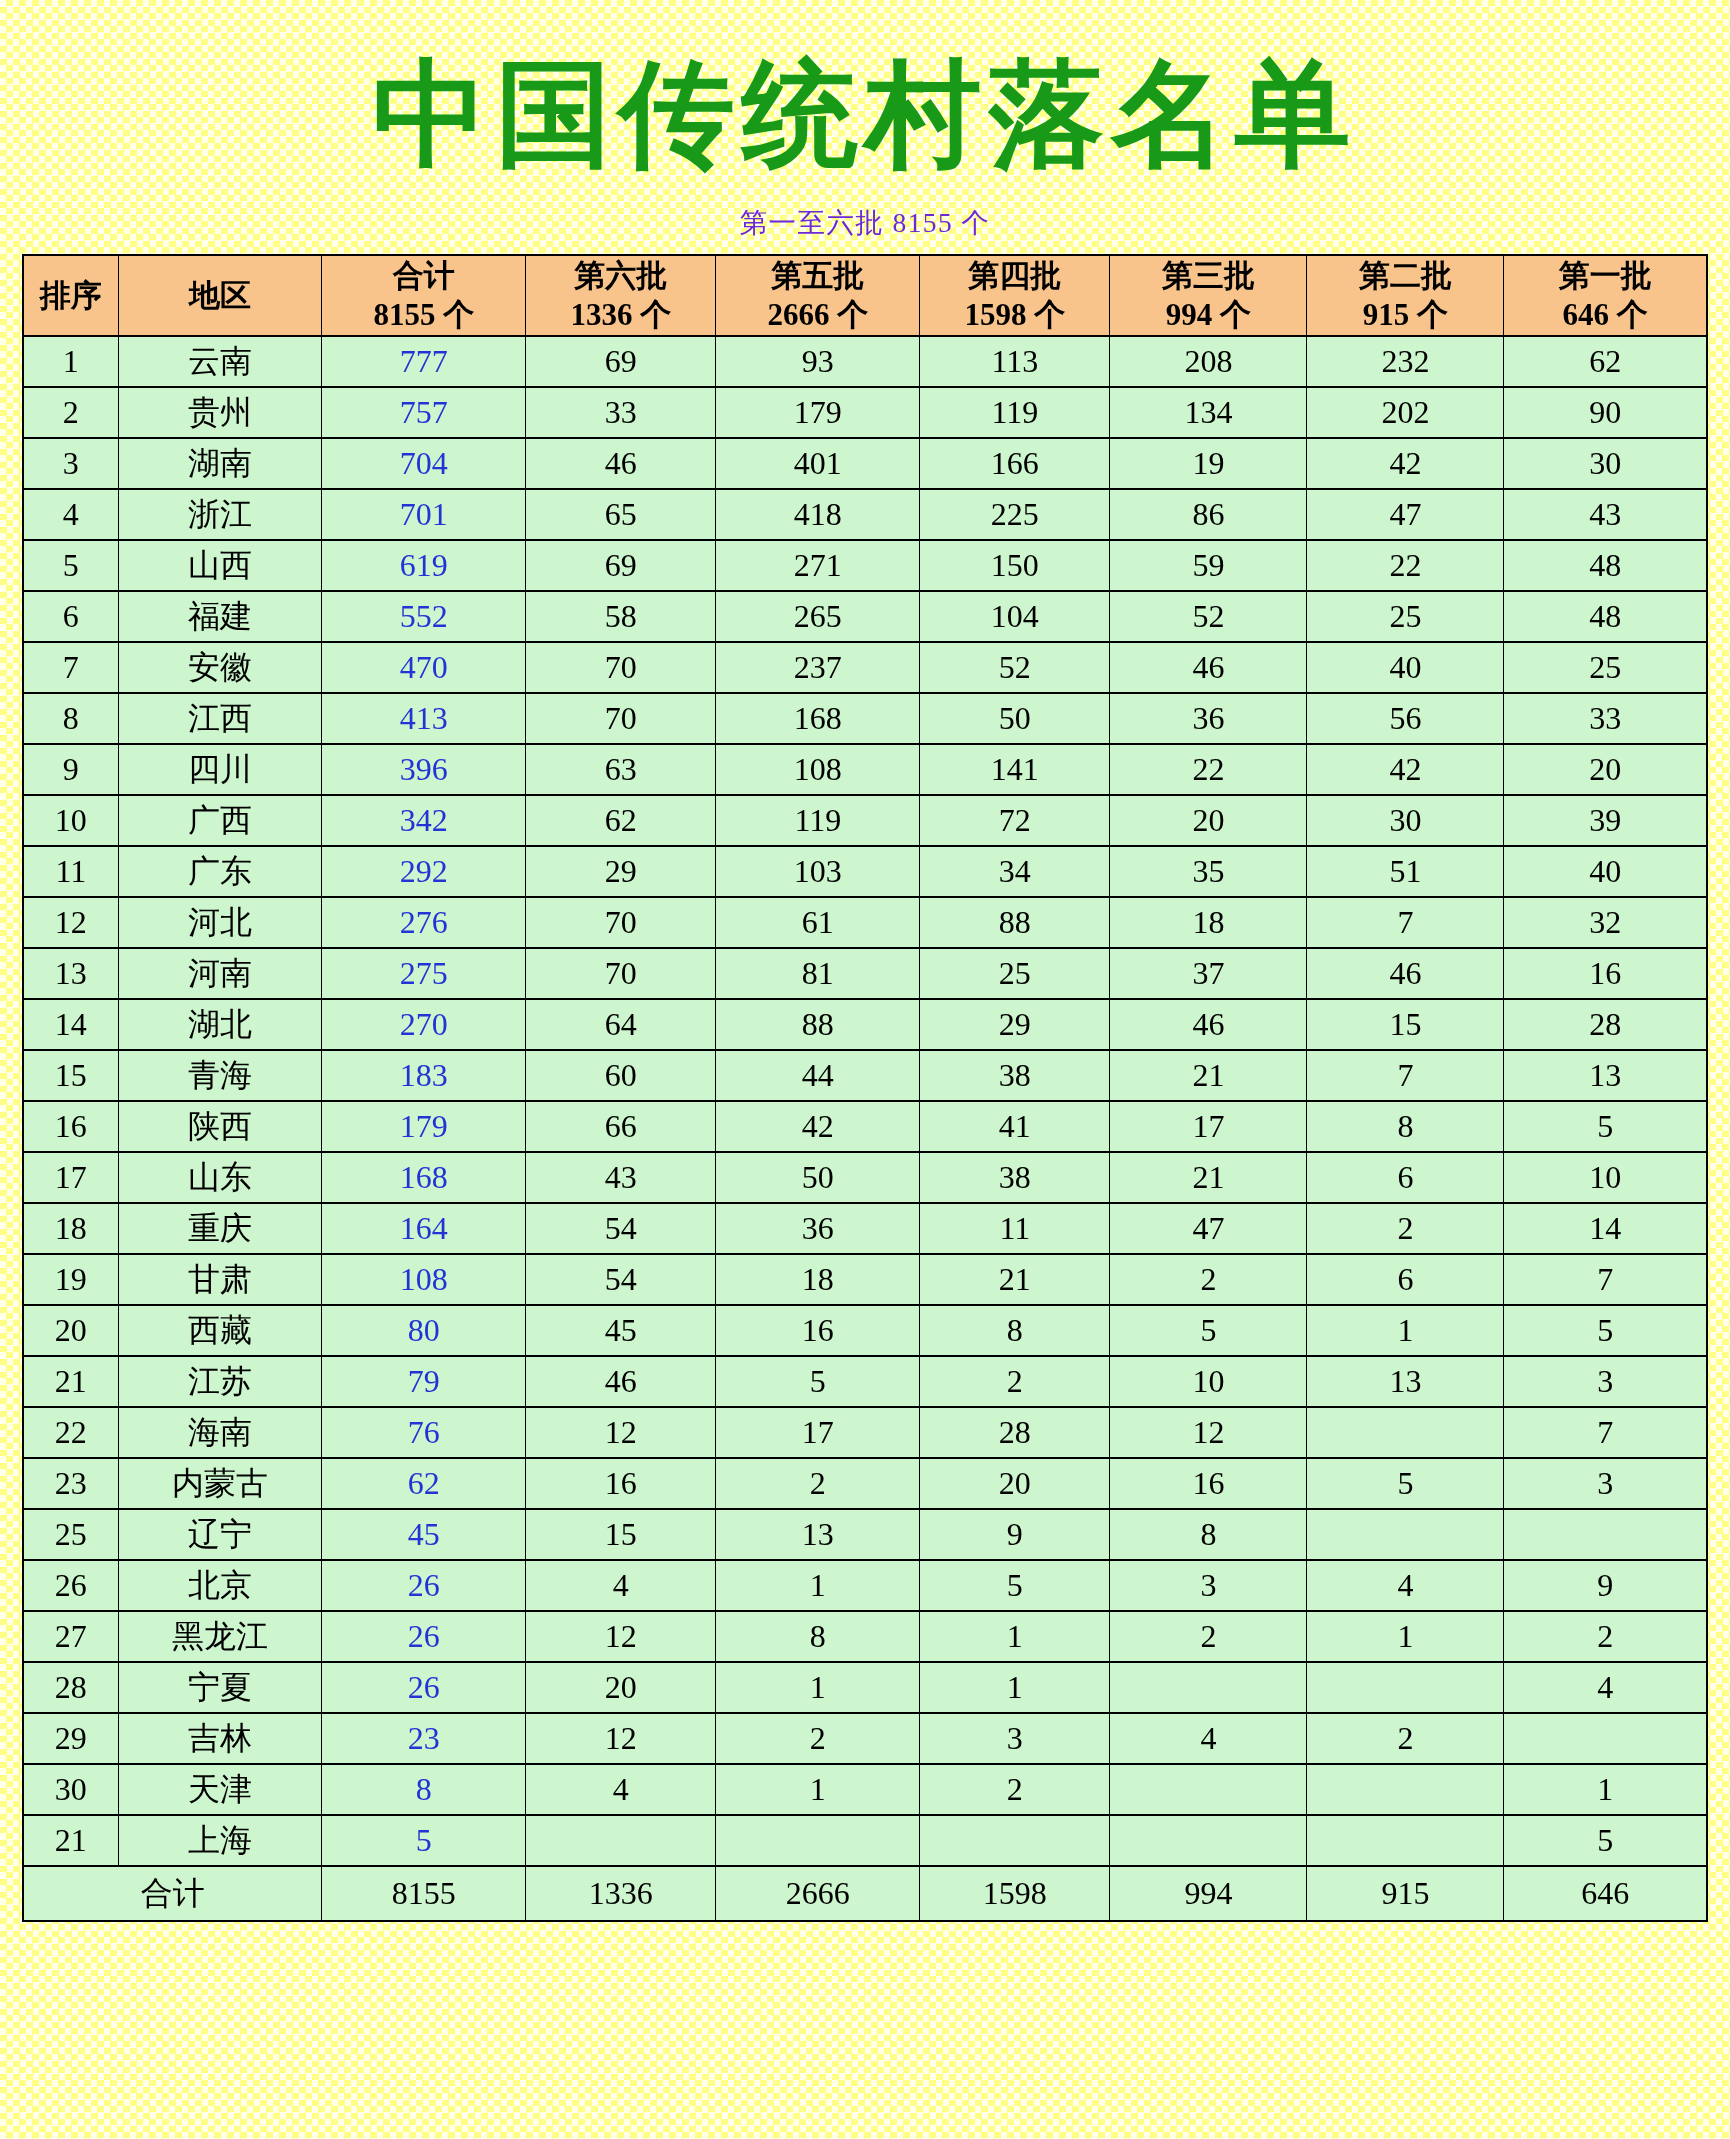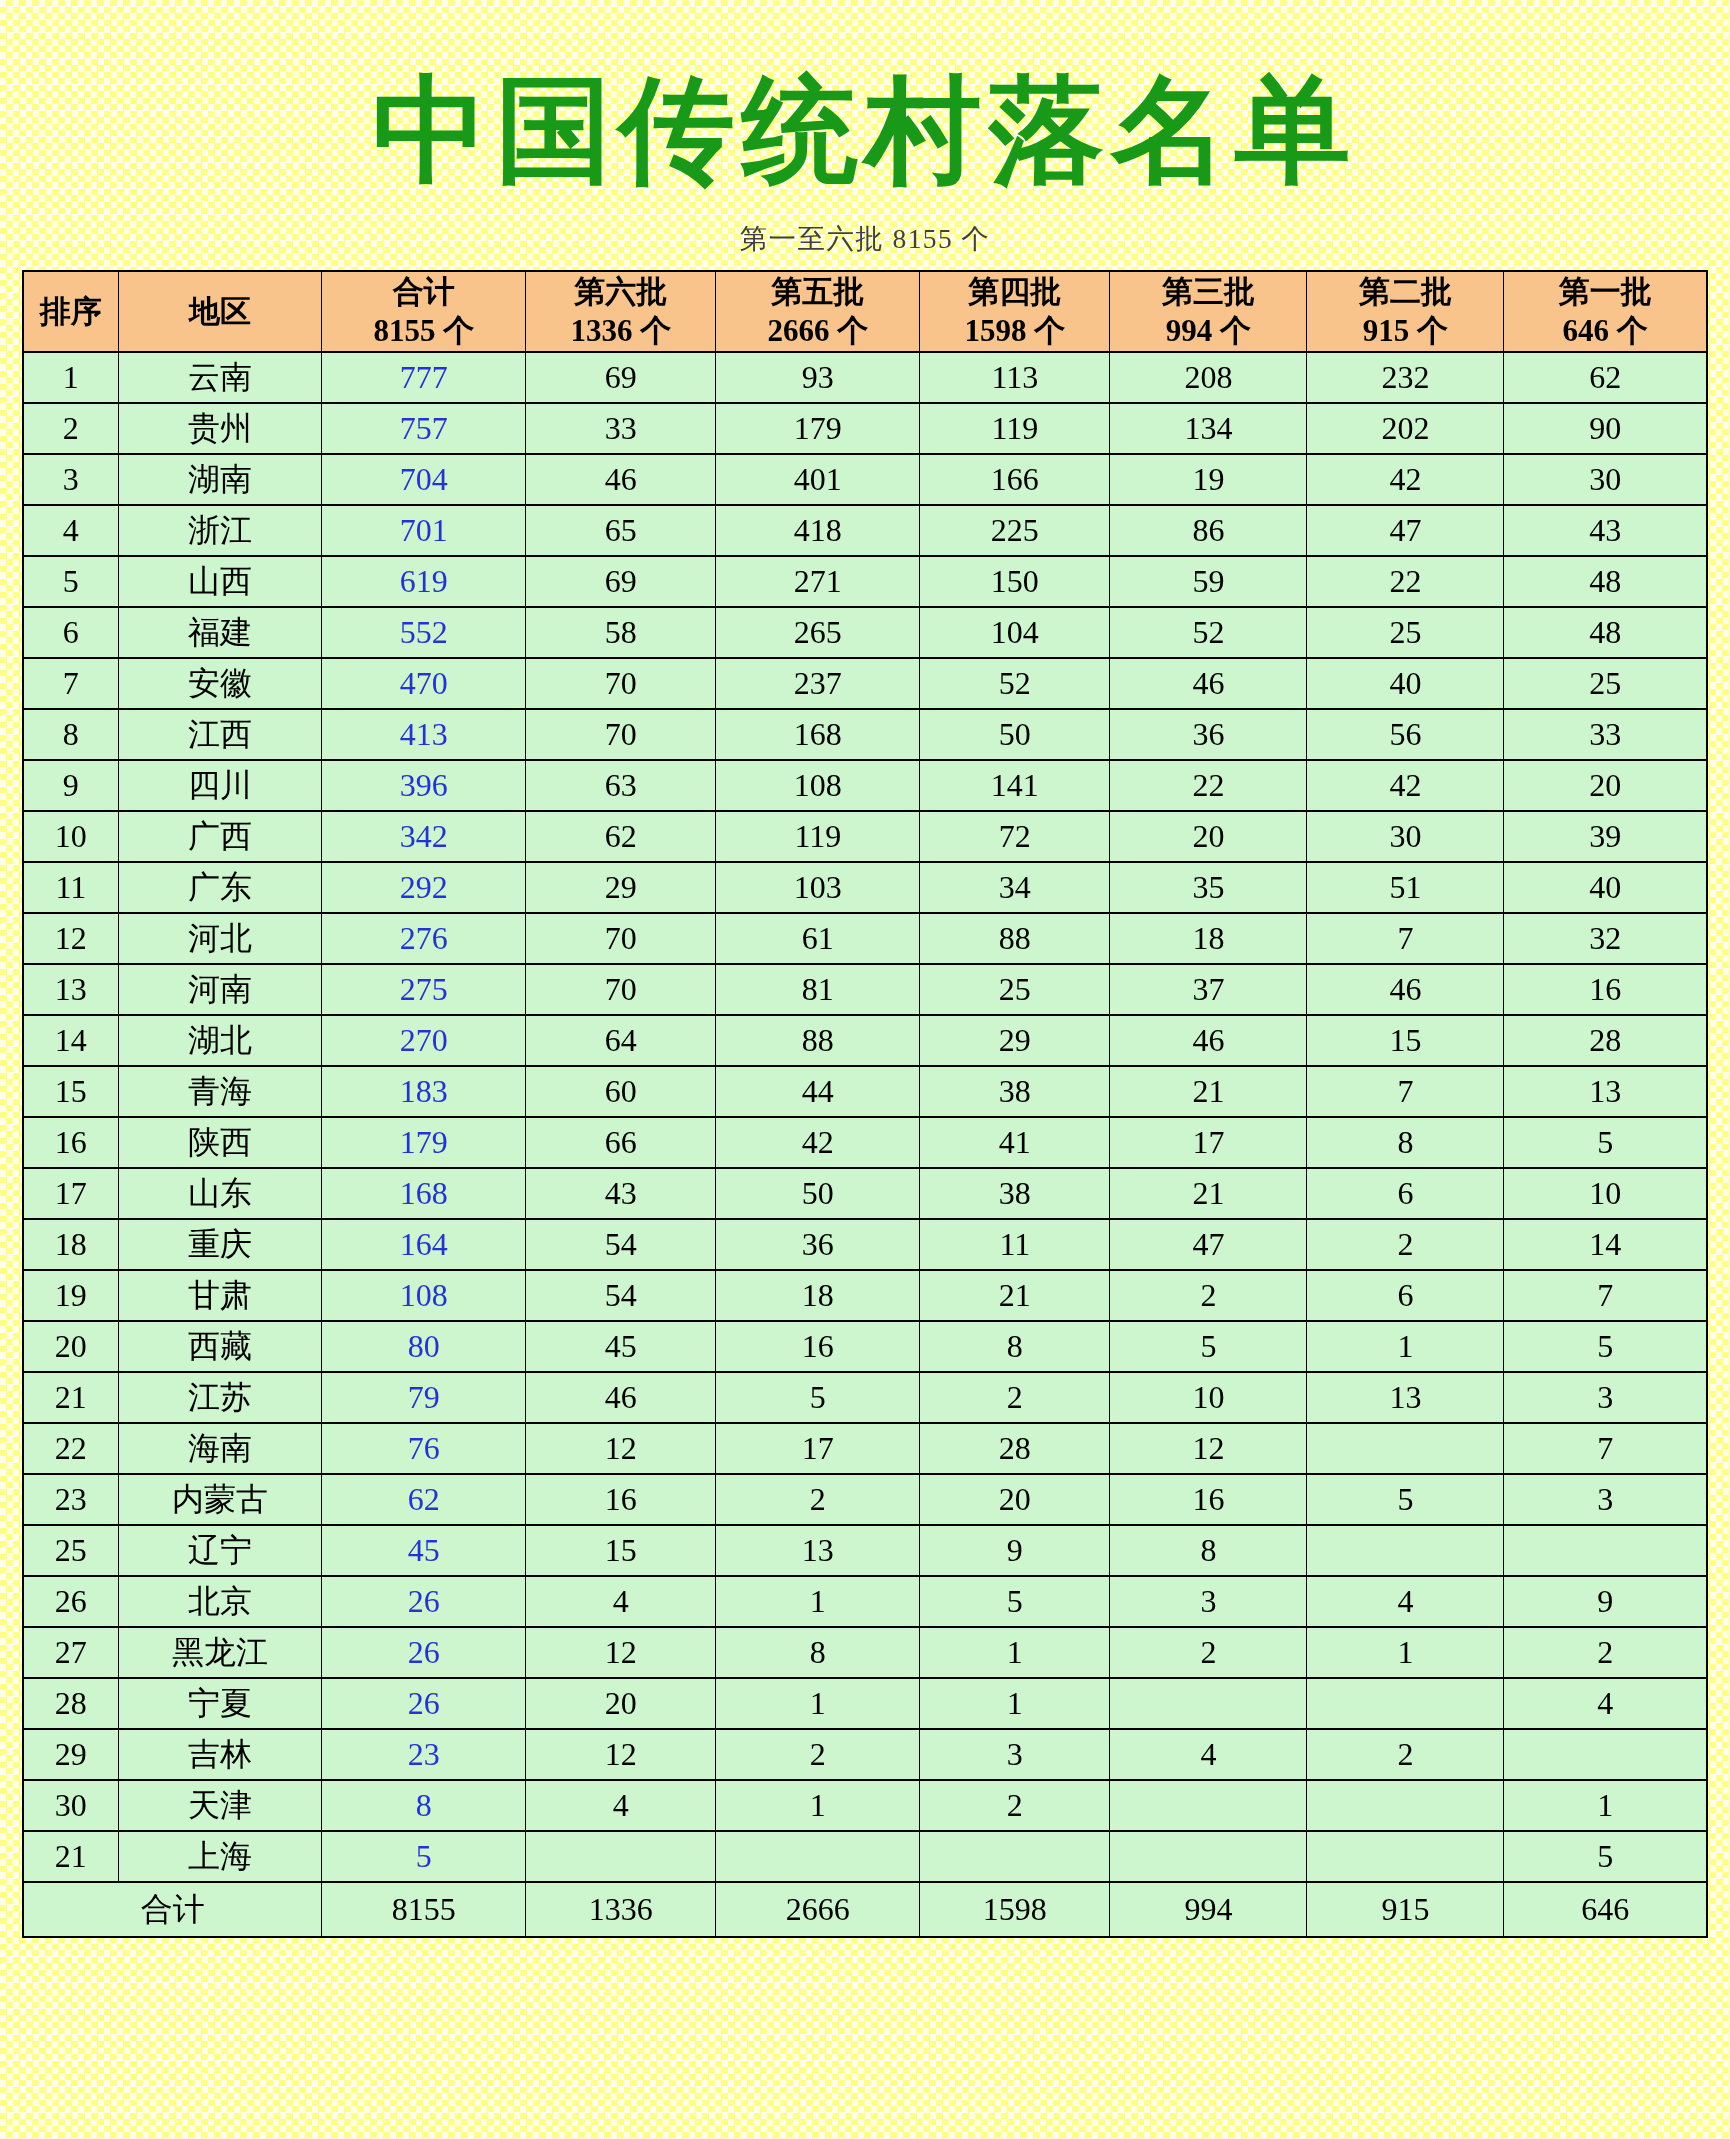--- a/index.html
+++ b/index.html
@@ -15,29 +15,29 @@
   html,body{margin:0;padding:0;}
   body{
     width:1730px;height:2140px;overflow:hidden;
     font-family:"Liberation Serif","DejaVu Serif",serif;
     background-color:var(--check-b);
     background-image:conic-gradient(var(--check-a) 25%, var(--check-b) 25% 50%, var(--check-a) 50% 75%, var(--check-b) 75%);
     background-size:13px 13px;
   }
   .page{width:1730px;height:2140px;position:relative;}
   .title{
-    margin:0;padding-top:54px;text-align:center;
+    margin:0;padding-top:38px;text-align:center;
     color:var(--title-green);
     font-size:116px;font-weight:bold;letter-spacing:7.2px;line-height:1.3;
     font-family:"DejaVu Serif","Liberation Serif",serif;
     white-space:nowrap;
   }
   .subtitle{
     margin-top:16px;text-align:center;
-    font-size:27.5px;color:#404040;letter-spacing:1.4px;
+    font-size:27.5px;color:#6d28d9;letter-spacing:1.4px;
   }
   table.villages{
     width:1686px;margin:13px auto 0;
     border-collapse:collapse;table-layout:fixed;
     background:var(--cell-green);
     border:2.9px solid var(--line);
   }
   th,td{
     border-left:1.4px solid var(--line);
     border-right:1.4px solid var(--line);

